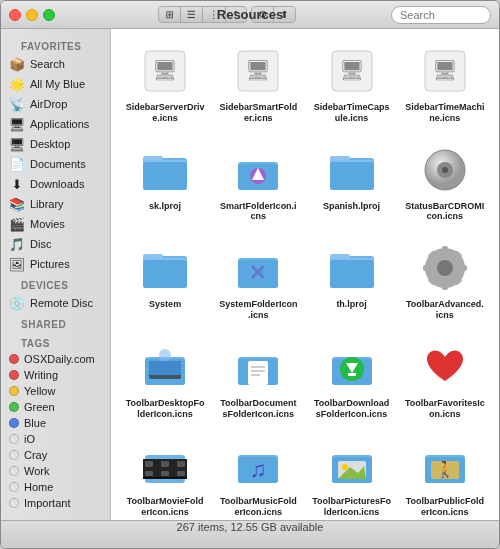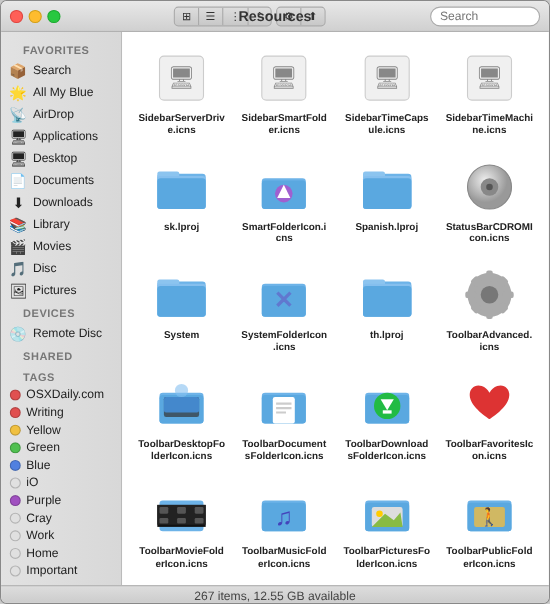--- a/index.html
+++ b/index.html
@@ -181,25 +181,25 @@
       font-size: 9px;
       color: #222;
       line-height: 1.2;
       word-break: break-word;
       max-width: 85px;
       font-weight: bold;
     }
 
     
     .statusbar {
-      height: 16px;
+      height: 28px;
       background: linear-gradient(to bottom, #ddd, #ccc);
       border-top: 1px solid #aaa;
       display: flex;
-      align-items: flex-end;
+      align-items: flex-start;
       justify-content: center;
       font-size: 11px;
       color: #444;
       flex-shrink: 0;
     }
 
     
     .file-grid-container::-webkit-scrollbar { width: 8px; }
     .file-grid-container::-webkit-scrollbar-track { background: #f0f0f0; }
     .file-grid-container::-webkit-scrollbar-thumb { background: #bbb; border-radius: 4px; }
@@ -307,24 +307,20 @@
     <div class="tag-dot" style="background:#50c050;border:1px solid rgba(0,0,0,0.2);"></div>
     <span>Green</span>
   </div>
           <div class="sidebar-item">
     <div class="tag-dot" style="background:#5080e0;border:1px solid rgba(0,0,0,0.2);"></div>
     <span>Blue</span>
   </div>
           <div class="sidebar-item">
     <div class="tag-dot" style="background:#e0e0e0;border:1px solid rgba(0,0,0,0.2);"></div>
     <span>iO</span>
-  </div>
-          <div class="sidebar-item">
-    <div class="tag-dot" style="background:#a050c0;border:1px solid rgba(0,0,0,0.2);"></div>
-    <span>Purple</span>
   </div>
           <div class="sidebar-item">
     <div class="tag-dot" style="background:#e0e0e0;border:1px solid rgba(0,0,0,0.2);"></div>
     <span>Cray</span>
   </div>
           <div class="sidebar-item">
     <div class="tag-dot" style="background:#e0e0e0;border:1px solid rgba(0,0,0,0.2);"></div>
     <span>Work</span>
   </div>
           <div class="sidebar-item">

